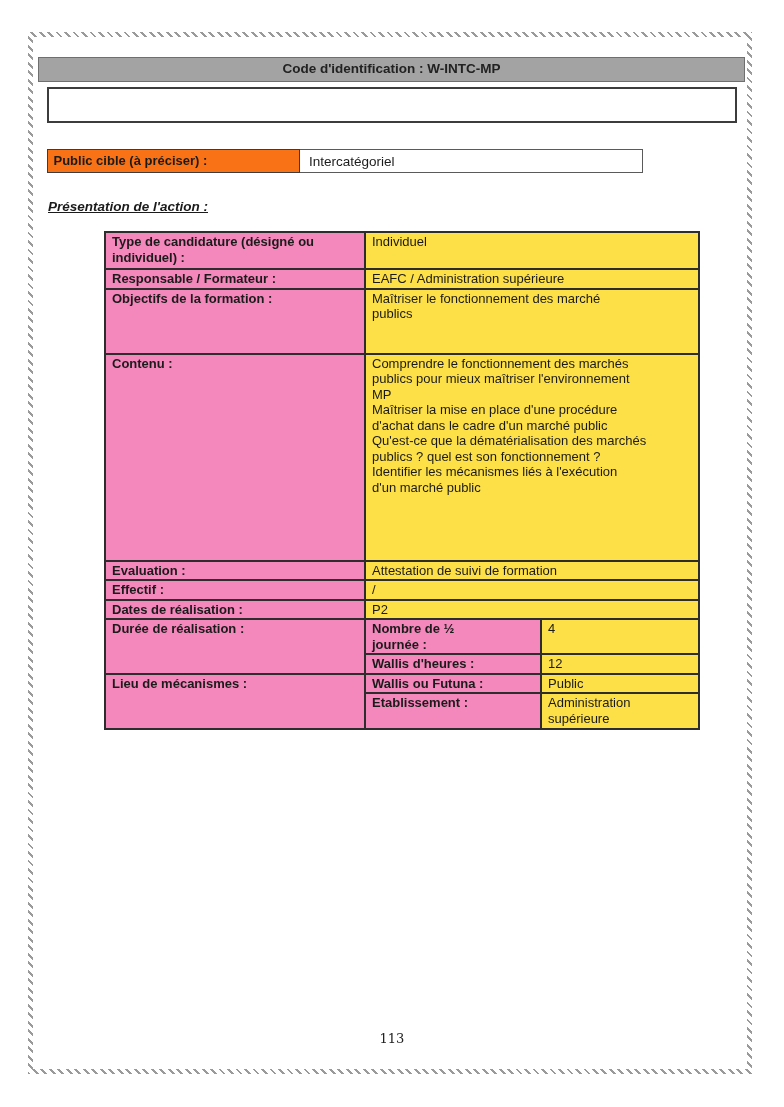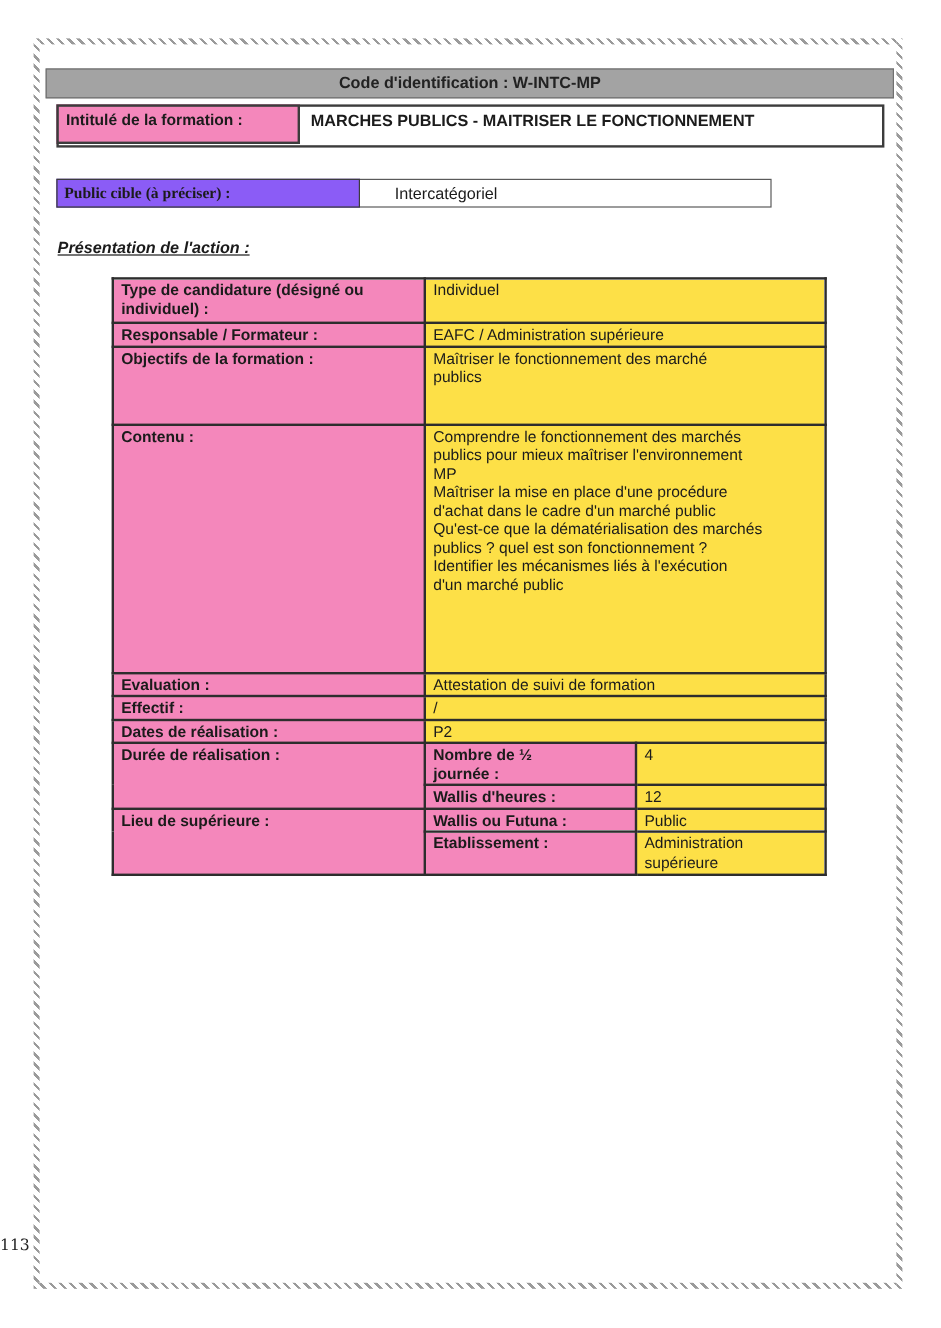--- a/index.html
+++ b/index.html
@@ -58,70 +58,67 @@
     width: 596px; height: 24px;
     box-sizing: border-box;
     border: 1.5px solid #5a5a5a;
     background: #fff;
   }
   .box-public .pinkcell {
     position: absolute; left: -1.5px; top: -1.5px;
     width: 253px; height: 24px;
     box-sizing: border-box;
     border: 1.5px solid #3c3c3c;
-    background: #8b5cf6;
+    background: #f97316;
     font-weight: bold; font-size: 13px;
     padding: 3px 20px 0 6px;
-    font-family: Liberation Serif, serif;
   }
   .box-public .value {
     position: absolute; left: 261px; top: 4px;
-    font-size: 13.5px; white-space: nowrap; margin-left: 20px;
+    font-size: 13.5px; white-space: nowrap;
   }
   .section-heading {
     position: absolute; left: 48px; top: 199px;
     font-weight: bold; font-size: 13.5px;
     text-decoration: underline;
     font-style: italic;
   }
   
   table.main {
-    position: absolute; left: 93px; top: 231px;
+    position: absolute; left: 104px; top: 231px;
     width: 594px;
     border-collapse: collapse; table-layout: fixed;
     font-size: 13px; line-height: 15.5px;
   }
   table.main td {
     border: 2px solid #2d2d2d;
     vertical-align: top;
     padding: 1px 4px 1px 6px;
     overflow: hidden;
   }
   td.lbl, td.sub { background: #f487bb; font-weight: bold; white-space: pre-line; }
   td.val { background: #fde047; white-space: pre-line; }
   td.mid { vertical-align: middle; }
   .pageno {
     position: absolute; left: 0; top: 1031px; width: 784px;
-    text-align: left;
+    text-align: center;
     font-family: "DejaVu Serif", serif;
     font-size: 13px; color: #222;
   }
 </style>
 </head>
 <body>
 
 <div class="frame"></div>
 
 <div class="codebar">
   <span>Code d'identification : W-INTC-MP</span>
 </div>
 
 <div class="box-intitule">
-  <div class="pinkcell">Intitulé de la formation :</div>
-  <div class="value">MARCHES PUBLICS - MAITRISER LE FONCTIONNEMENT</div>
 </div>
 
 <div class="box-public">
   <div class="pinkcell">Public cible (à préciser) :</div>
   <div class="value">Intercatégoriel</div>
 </div>
 
 <div class="section-heading">Présentation de l'action :</div>
 
 <table class="main">
@@ -173,21 +170,21 @@
     <td class="lbl mid" rowspan="2">Durée de réalisation :</td>
     <td class="sub">Nombre de ½
 journée :</td>
     <td class="val">4</td>
   </tr>
   <tr style="height:18px">
     <td class="sub">Wallis d'heures :</td>
     <td class="val">12</td>
   </tr>
   <tr style="height:17px">
-    <td class="lbl" rowspan="2">Lieu de supérieure :</td>
+    <td class="lbl" rowspan="2">Lieu de mécanismes :</td>
     <td class="sub">Wallis ou Futuna :</td>
     <td class="val">Public</td>
   </tr>
   <tr style="height:36px">
     <td class="sub">Etablissement :</td>
     <td class="val">Administration
 supérieure</td>
   </tr>
 </tbody>
   </table>

